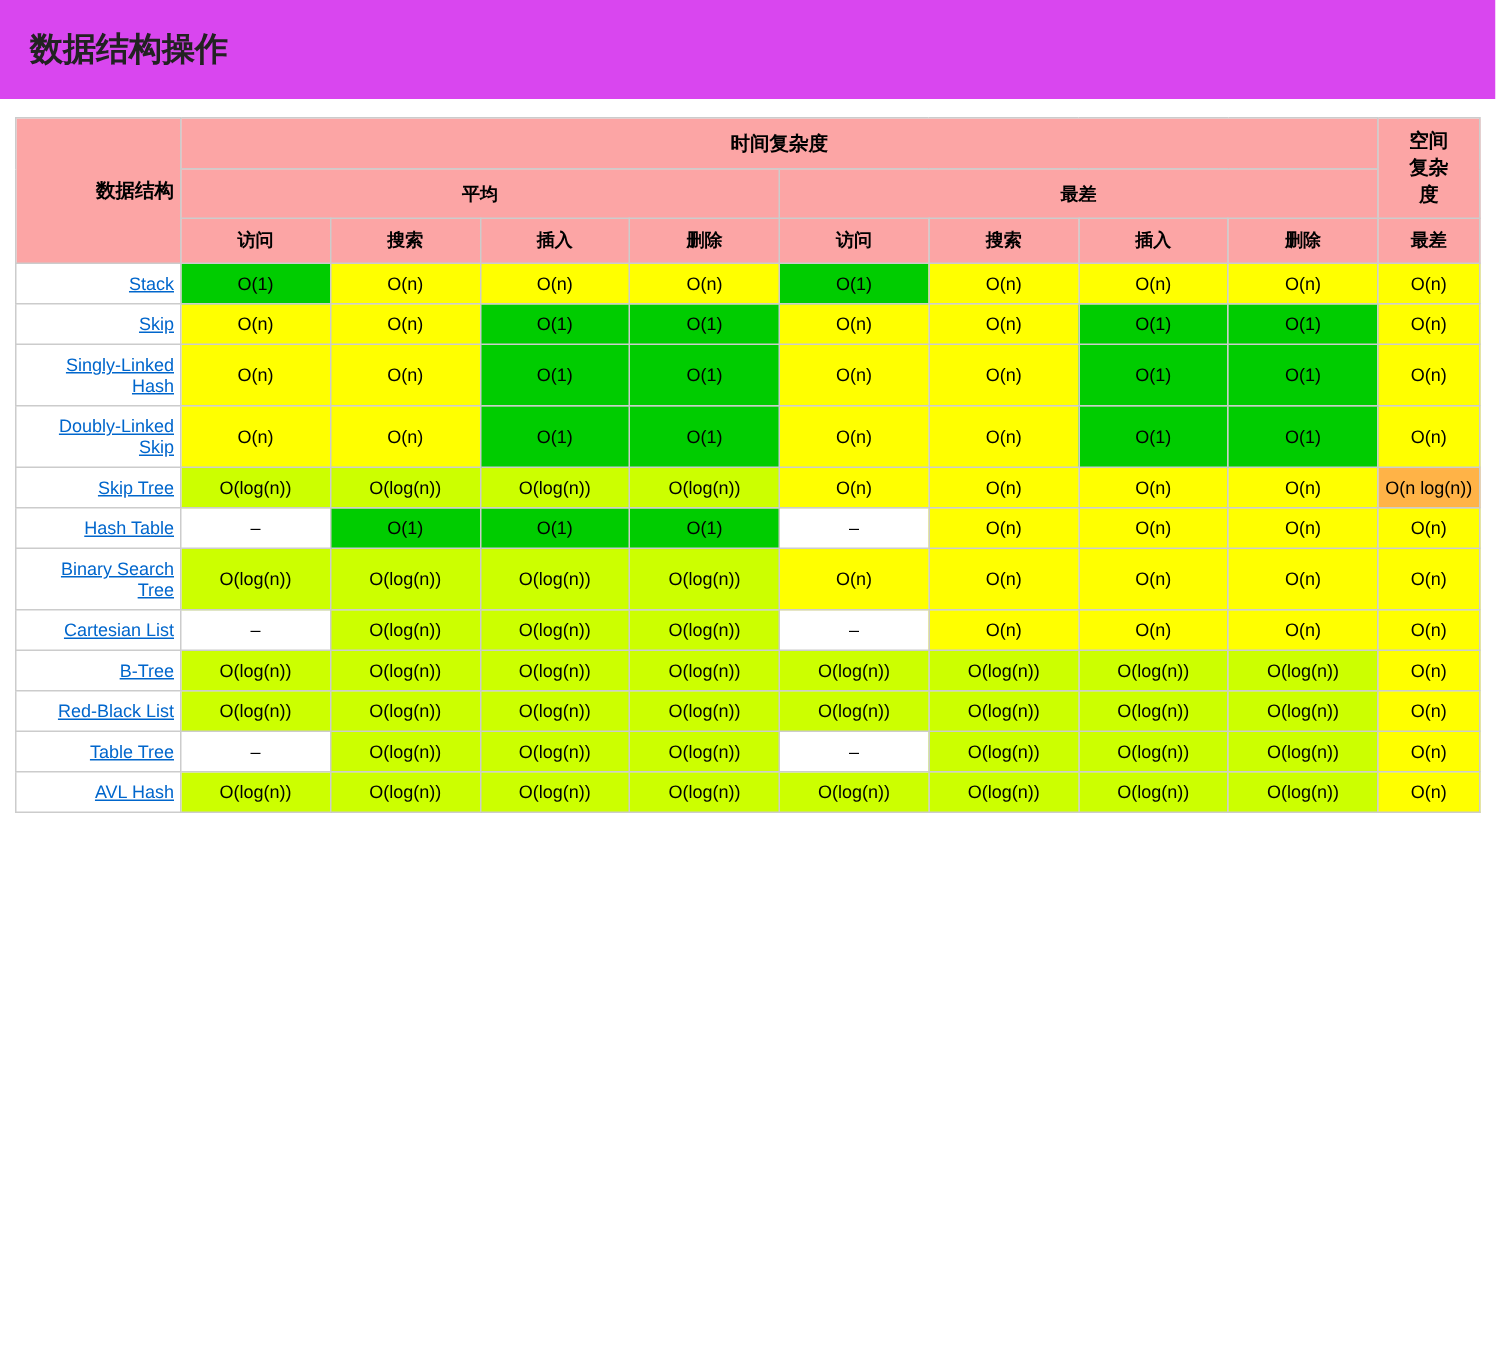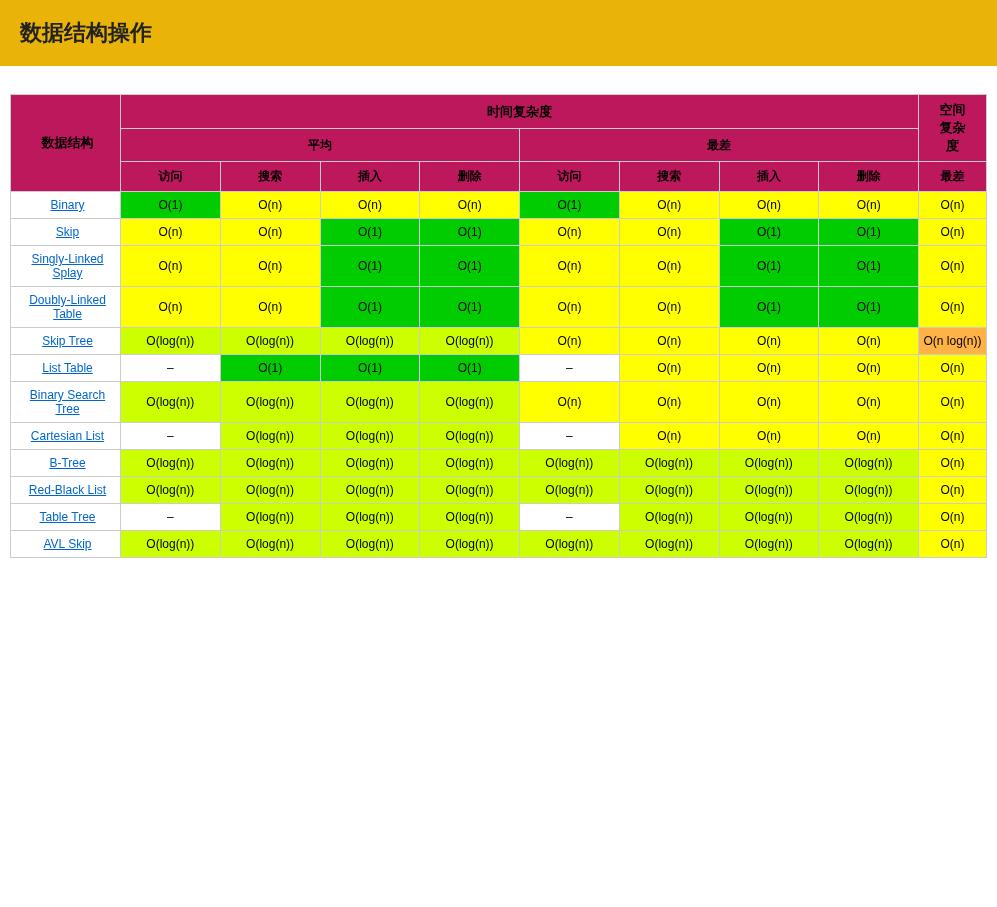--- a/index.html
+++ b/index.html
@@ -1,21 +1,21 @@
 <!DOCTYPE html>
 <html><head>
   <meta charset="utf-8">
   <style>
     * { box-sizing: border-box; margin: 0; padding: 0; }
     body { font-family: Arial, sans-serif; font-size: 13px; background: #fff; }
 
     .page-title-bar {
-      background: #eab308;
+      background: #d946ef;
       padding: 18px 20px 18px 20px;
-      margin-bottom: 28px;
+      margin-bottom: 12px;
     }
     .page-title {
       font-size: 22px;
       font-weight: bold;
       color: #222;
     }
 
     .table-wrapper {
       padding: 0 10px 20px 10px;
     }
@@ -29,24 +29,24 @@
     th, td {
       border: 1px solid #ccc;
       text-align: center;
       vertical-align: middle;
       padding: 6px 4px;
       font-size: 12px;
     }
 
     th {
       font-weight: bold;
-      background: #be185d;
-    }
-
-    .col-ds { width: 110px; text-align: center; padding-left: 8px; }
+      background: #fca5a5;
+    }
+
+    .col-ds { width: 110px; text-align: right; padding-left: 8px; }
     .col-time { width: 68px; }
     .col-space { width: 68px; }
 
     a { color: #0066cc; text-decoration: underline; }
 
     .header-section {
       font-size: 13px;
       font-weight: bold;
     }
 
@@ -82,21 +82,21 @@
         <th class="col-time">删除</th>
         <th class="col-time">访问</th>
         <th class="col-time">搜索</th>
         <th class="col-time">插入</th>
         <th class="col-time">删除</th>
         <th class="col-space">最差</th>
       </tr>
     </thead>
     <tbody id="table-body">
     <tr>
-          <td class="col-ds"><a class="ds-link" href="#">Binary</a></td>
+          <td class="col-ds"><a class="ds-link" href="#">Stack</a></td>
           <td class="col-time" style="background: rgb(0, 204, 0);">O(1)</td>
           <td class="col-time" style="background: rgb(255, 255, 0);">O(n)</td>
           <td class="col-time" style="background: rgb(255, 255, 0);">O(n)</td>
           <td class="col-time" style="background: rgb(255, 255, 0);">O(n)</td>
           <td class="col-time" style="background: rgb(0, 204, 0);">O(1)</td>
           <td class="col-time" style="background: rgb(255, 255, 0);">O(n)</td>
           <td class="col-time" style="background: rgb(255, 255, 0);">O(n)</td>
           <td class="col-time" style="background: rgb(255, 255, 0);">O(n)</td>
           <td class="col-space" style="background: rgb(255, 255, 0);">O(n)</td>
         </tr>
@@ -106,33 +106,33 @@
           <td class="col-time" style="background: rgb(255, 255, 0);">O(n)</td>
           <td class="col-time" style="background: rgb(0, 204, 0);">O(1)</td>
           <td class="col-time" style="background: rgb(0, 204, 0);">O(1)</td>
           <td class="col-time" style="background: rgb(255, 255, 0);">O(n)</td>
           <td class="col-time" style="background: rgb(255, 255, 0);">O(n)</td>
           <td class="col-time" style="background: rgb(0, 204, 0);">O(1)</td>
           <td class="col-time" style="background: rgb(0, 204, 0);">O(1)</td>
           <td class="col-space" style="background: rgb(255, 255, 0);">O(n)</td>
         </tr>
         <tr>
-          <td class="col-ds"><a class="ds-link" href="#">Singly-Linked Splay</a></td>
-          <td class="col-time" style="background: rgb(255, 255, 0);">O(n)</td>
-          <td class="col-time" style="background: rgb(255, 255, 0);">O(n)</td>
-          <td class="col-time" style="background: rgb(0, 204, 0);">O(1)</td>
-          <td class="col-time" style="background: rgb(0, 204, 0);">O(1)</td>
-          <td class="col-time" style="background: rgb(255, 255, 0);">O(n)</td>
-          <td class="col-time" style="background: rgb(255, 255, 0);">O(n)</td>
-          <td class="col-time" style="background: rgb(0, 204, 0);">O(1)</td>
-          <td class="col-time" style="background: rgb(0, 204, 0);">O(1)</td>
-          <td class="col-space" style="background: rgb(255, 255, 0);">O(n)</td>
-        </tr>
-        <tr>
-          <td class="col-ds"><a class="ds-link" href="#">Doubly-Linked Table</a></td>
+          <td class="col-ds"><a class="ds-link" href="#">Singly-Linked Hash</a></td>
+          <td class="col-time" style="background: rgb(255, 255, 0);">O(n)</td>
+          <td class="col-time" style="background: rgb(255, 255, 0);">O(n)</td>
+          <td class="col-time" style="background: rgb(0, 204, 0);">O(1)</td>
+          <td class="col-time" style="background: rgb(0, 204, 0);">O(1)</td>
+          <td class="col-time" style="background: rgb(255, 255, 0);">O(n)</td>
+          <td class="col-time" style="background: rgb(255, 255, 0);">O(n)</td>
+          <td class="col-time" style="background: rgb(0, 204, 0);">O(1)</td>
+          <td class="col-time" style="background: rgb(0, 204, 0);">O(1)</td>
+          <td class="col-space" style="background: rgb(255, 255, 0);">O(n)</td>
+        </tr>
+        <tr>
+          <td class="col-ds"><a class="ds-link" href="#">Doubly-Linked Skip</a></td>
           <td class="col-time" style="background: rgb(255, 255, 0);">O(n)</td>
           <td class="col-time" style="background: rgb(255, 255, 0);">O(n)</td>
           <td class="col-time" style="background: rgb(0, 204, 0);">O(1)</td>
           <td class="col-time" style="background: rgb(0, 204, 0);">O(1)</td>
           <td class="col-time" style="background: rgb(255, 255, 0);">O(n)</td>
           <td class="col-time" style="background: rgb(255, 255, 0);">O(n)</td>
           <td class="col-time" style="background: rgb(0, 204, 0);">O(1)</td>
           <td class="col-time" style="background: rgb(0, 204, 0);">O(1)</td>
           <td class="col-space" style="background: rgb(255, 255, 0);">O(n)</td>
         </tr>
@@ -142,21 +142,21 @@
           <td class="col-time" style="background: rgb(204, 255, 0);">O(log(n))</td>
           <td class="col-time" style="background: rgb(204, 255, 0);">O(log(n))</td>
           <td class="col-time" style="background: rgb(204, 255, 0);">O(log(n))</td>
           <td class="col-time" style="background: rgb(255, 255, 0);">O(n)</td>
           <td class="col-time" style="background: rgb(255, 255, 0);">O(n)</td>
           <td class="col-time" style="background: rgb(255, 255, 0);">O(n)</td>
           <td class="col-time" style="background: rgb(255, 255, 0);">O(n)</td>
           <td class="col-space" style="background: rgb(255, 179, 71);">O(n log(n))</td>
         </tr>
         <tr>
-          <td class="col-ds"><a class="ds-link" href="#">List Table</a></td>
+          <td class="col-ds"><a class="ds-link" href="#">Hash Table</a></td>
           <td class="col-time" style="background: rgb(255, 255, 255);">–</td>
           <td class="col-time" style="background: rgb(0, 204, 0);">O(1)</td>
           <td class="col-time" style="background: rgb(0, 204, 0);">O(1)</td>
           <td class="col-time" style="background: rgb(0, 204, 0);">O(1)</td>
           <td class="col-time" style="background: rgb(255, 255, 255);">–</td>
           <td class="col-time" style="background: rgb(255, 255, 0);">O(n)</td>
           <td class="col-time" style="background: rgb(255, 255, 0);">O(n)</td>
           <td class="col-time" style="background: rgb(255, 255, 0);">O(n)</td>
           <td class="col-space" style="background: rgb(255, 255, 0);">O(n)</td>
         </tr>
@@ -214,21 +214,21 @@
           <td class="col-time" style="background: rgb(204, 255, 0);">O(log(n))</td>
           <td class="col-time" style="background: rgb(204, 255, 0);">O(log(n))</td>
           <td class="col-time" style="background: rgb(204, 255, 0);">O(log(n))</td>
           <td class="col-time" style="background: rgb(255, 255, 255);">–</td>
           <td class="col-time" style="background: rgb(204, 255, 0);">O(log(n))</td>
           <td class="col-time" style="background: rgb(204, 255, 0);">O(log(n))</td>
           <td class="col-time" style="background: rgb(204, 255, 0);">O(log(n))</td>
           <td class="col-space" style="background: rgb(255, 255, 0);">O(n)</td>
         </tr>
         <tr>
-          <td class="col-ds"><a class="ds-link" href="#">AVL Skip</a></td>
+          <td class="col-ds"><a class="ds-link" href="#">AVL Hash</a></td>
           <td class="col-time" style="background: rgb(204, 255, 0);">O(log(n))</td>
           <td class="col-time" style="background: rgb(204, 255, 0);">O(log(n))</td>
           <td class="col-time" style="background: rgb(204, 255, 0);">O(log(n))</td>
           <td class="col-time" style="background: rgb(204, 255, 0);">O(log(n))</td>
           <td class="col-time" style="background: rgb(204, 255, 0);">O(log(n))</td>
           <td class="col-time" style="background: rgb(204, 255, 0);">O(log(n))</td>
           <td class="col-time" style="background: rgb(204, 255, 0);">O(log(n))</td>
           <td class="col-time" style="background: rgb(204, 255, 0);">O(log(n))</td>
           <td class="col-space" style="background: rgb(255, 255, 0);">O(n)</td>
         </tr>

